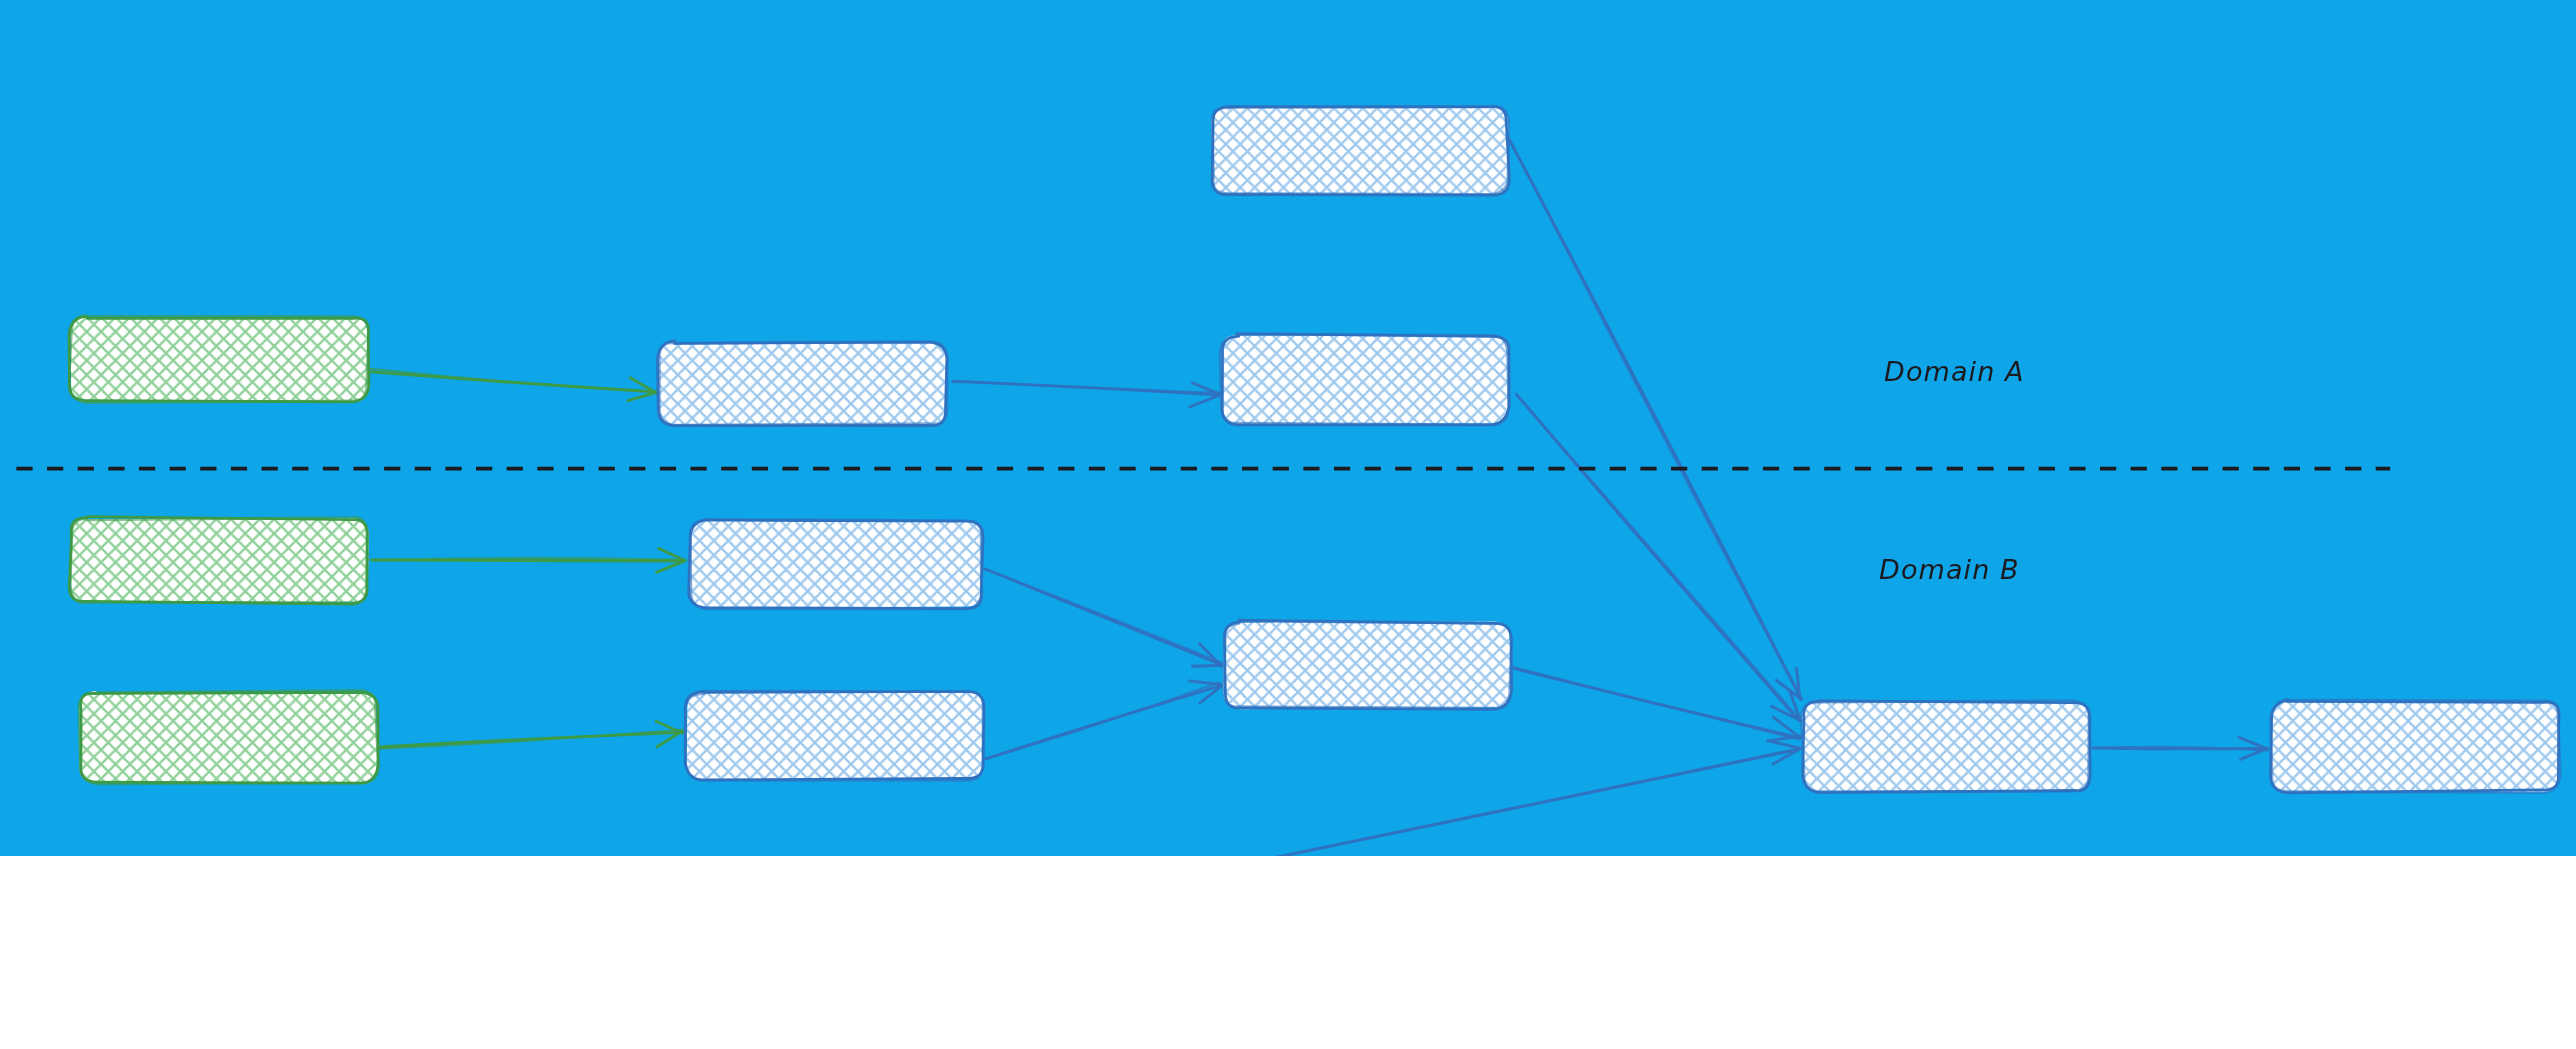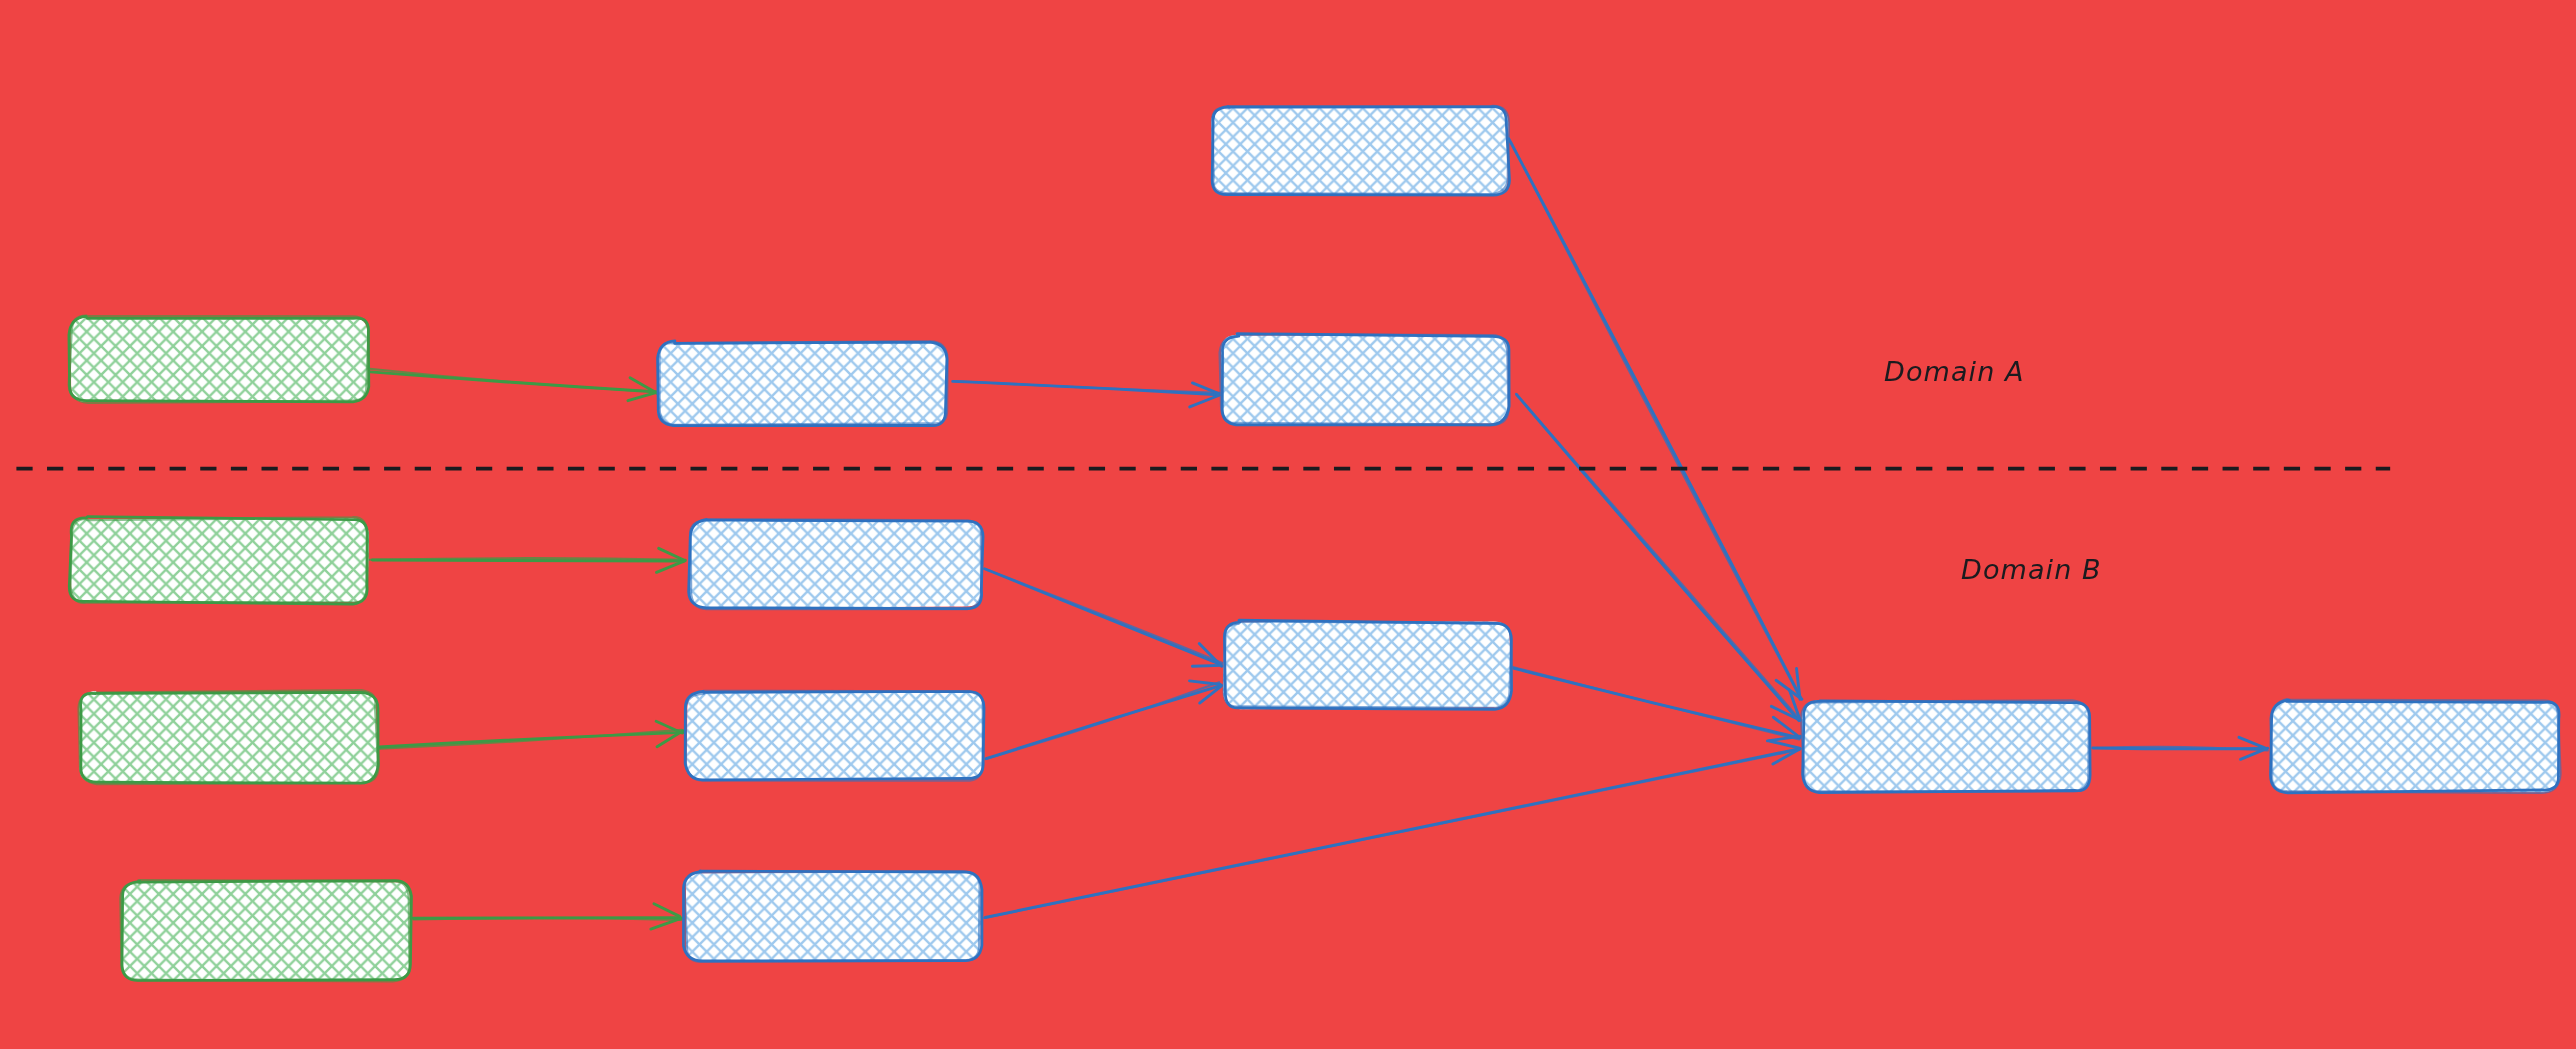--- a/index.html
+++ b/index.html
@@ -7,22 +7,22 @@
     margin: 0;
     padding: 0;
     background: #ffffff;
   }
   body {
     font-family: "DejaVu Sans", sans-serif;
   }
   #canvas-wrap {
     position: relative;
     width: 2576px;
-    height: 1049px;
-    background: #ef4444;
+    height: 856px;
+    background: #0ea5e9;
     overflow: hidden;
   }
   #diagram-svg {
     position: absolute;
     top: 0;
     left: 0;
     width: 2576px;
     height: 1049px;
     display: block;
   }
@@ -197,16 +197,16 @@
           <path d="M2536.8189644817353,778.2874151478928 L2822.1683006296716,779.4717445389701 Q2841.7150993364467,776.5493659975702 2839.1211510901903,797.3973250404919 L2838.657329082795,861.5085121409542 Q2839.007618904583,877.8397607811912 2820.2522096635084,876.4884349110017 L2538.229601622666,879.7430305498386 Q2518.324337005766,878.2140847454845 2519.226312161063,858.2317690850383 L2520.5404411566165,794.046475410483 Q2521.961838828382,779.3166589752383 2539.9372377413965,776.7971200946705 Z" fill="none" stroke="#2f72c0" stroke-width="3" stroke-linecap="round" stroke-linejoin="round" opacity="1"></path>
           <path d="M2536.1551562548407,776.4940249922192 L2822.0710371742357,777.6664757736337 Q2838.7716145519034,776.8928743605003 2838.2229254246795,794.5175222160842 L2840.8091754926413,858.5663623812452 Q2839.607545972619,878.9973750128398 2820.110627651266,879.6338764297002 L2536.7530837062527,878.2240864048824 Q2518.84212780038,877.5248633630224 2520.8536229146894,858.374754429038 L2519.3821913010356,797.4891357438123 Q2521.378318788194,779.5063018815156 2538.022865296352,776.0665588379217 Z" fill="none" stroke="#2f72c0" stroke-width="3" stroke-linecap="round" stroke-linejoin="round" opacity="0.6"></path>
         </g>
       </g>
     <g id="divider-layer">
         <line x1="18" y1="520" x2="2652" y2="520" stroke="#1b1b1f" stroke-width="4" stroke-dasharray="18 16" stroke-linecap="butt"></line>
       </g>
   </svg>
 
   <div class="domain-label" style="left:1884px; top:356px;">Domain A</div>
-  <div class="domain-label" style="left:1961px; top:554px;font-style:italic;">Domain B</div>
+  <div class="domain-label" style="left:1879px; top:554px;font-style:italic;">Domain B</div>
 
 </div>
 
 
 </body></html>

